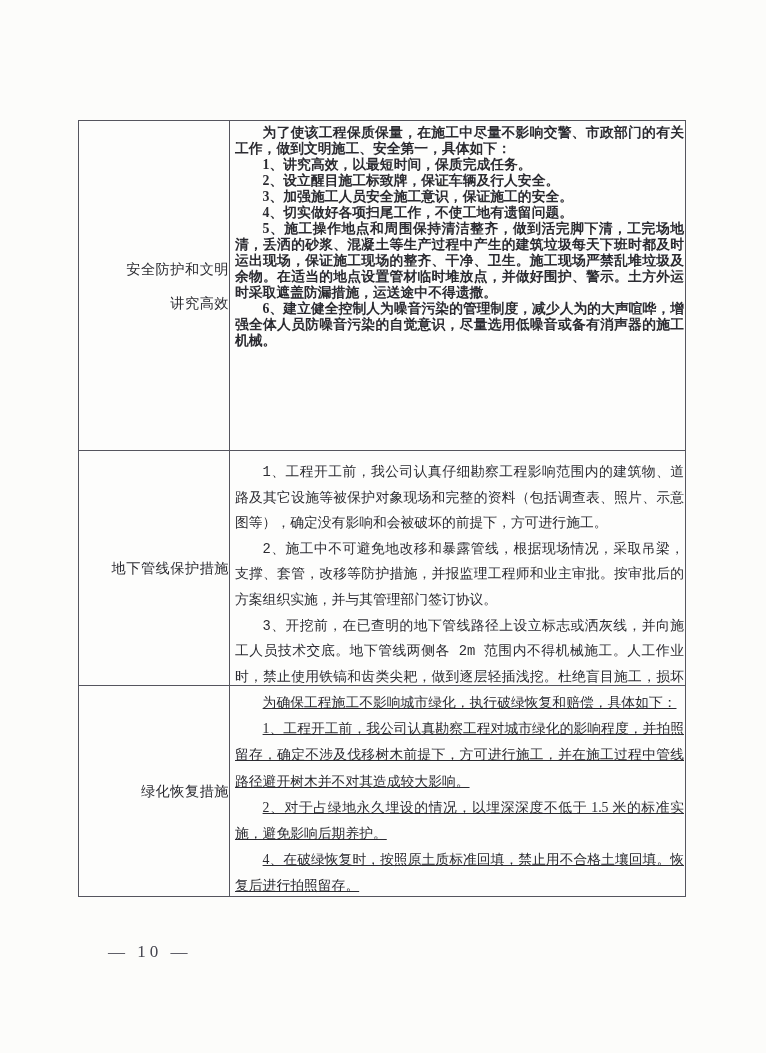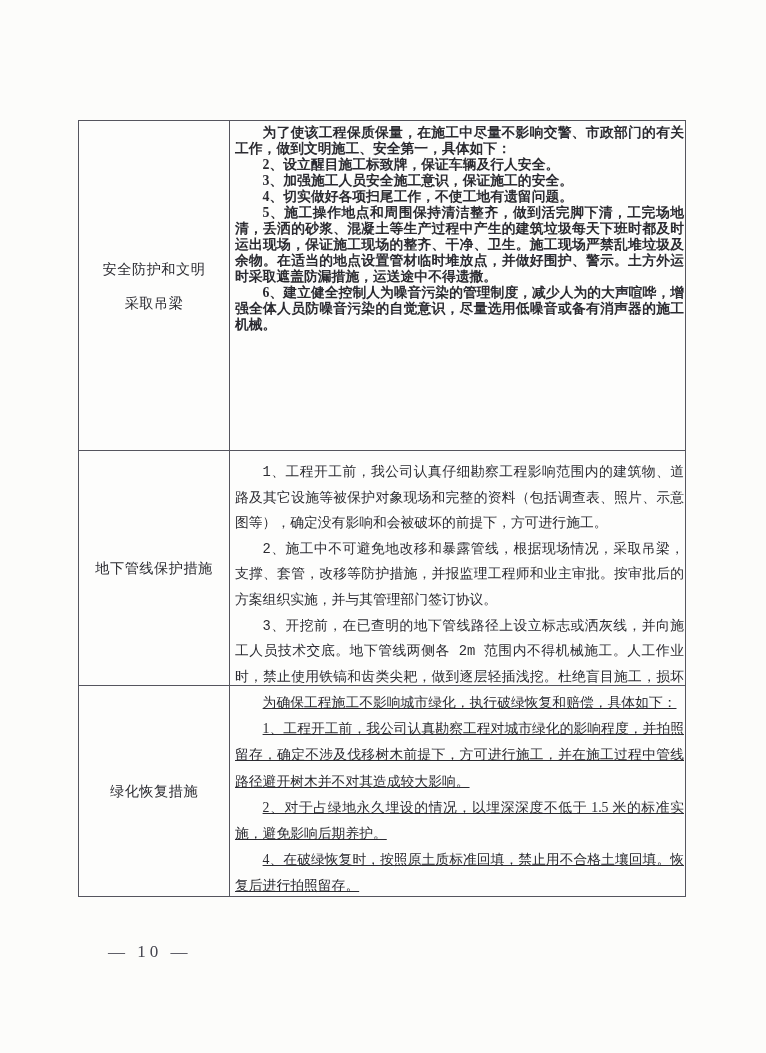--- a/index.html
+++ b/index.html
@@ -38,21 +38,21 @@
   }
   .row1 { height: 329px; }
   .row2 { height: 235px; }
   .row3 { height: 211px; }
   .t-label {
     width: 151px;
     box-sizing: border-box;
     border-right: 1px solid #55555e;
     display: flex;
     flex-direction: column;
-    align-items: center;
+    align-items: flex-end;
     justify-content: center;
     font-size: 14.2px;
     letter-spacing: 0.5px;
     text-align: center;
   }
   .row1 .t-label .label-line { line-height: 34px; }
   .t-content {
     flex: 1;
     box-sizing: border-box;
     padding: 3px 1px 0 5px;
@@ -81,24 +81,25 @@
 </head>
 <body>
 
 <div class="page">
 
   <div class="doc-table">
 
     <div class="t-row row1">
       <div class="t-label">
         <div class="label-line">安全防护和文明</div>
-        <div class="label-line">采取吊梁</div>
+        <div class="label-line">讲究高效</div>
       </div>
       <div class="t-content">
         <p>为了使该工程保质保量，在施工中尽量不影响交警、市政部门的有关工作，做到文明施工、安全第一，具体如下：</p>
+        <p>1、讲究高效，以最短时间，保质完成任务。</p>
         <p>2、设立醒目施工标致牌，保证车辆及行人安全。</p>
         <p>3、加强施工人员安全施工意识，保证施工的安全。</p>
         <p>4、切实做好各项扫尾工作，不使工地有遗留问题。</p>
         <p>5、施工操作地点和周围保持清洁整齐，做到活完脚下清，工完场地清，丢洒的砂浆、混凝土等生产过程中产生的建筑垃圾每天下班时都及时运出现场，保证施工现场的整齐、干净、卫生。施工现场严禁乱堆垃圾及余物。在适当的地点设置管材临时堆放点，并做好围护、警示。土方外运时采取遮盖防漏措施，运送途中不得遗撒。</p>
         <p>6、建立健全控制人为噪音污染的管理制度，减少人为的大声喧哗，增强全体人员防噪音污染的自觉意识，尽量选用低噪音或备有消声器的施工机械。</p>
       </div>
     </div>
 
     <div class="t-row row2">
       <div class="t-label">

